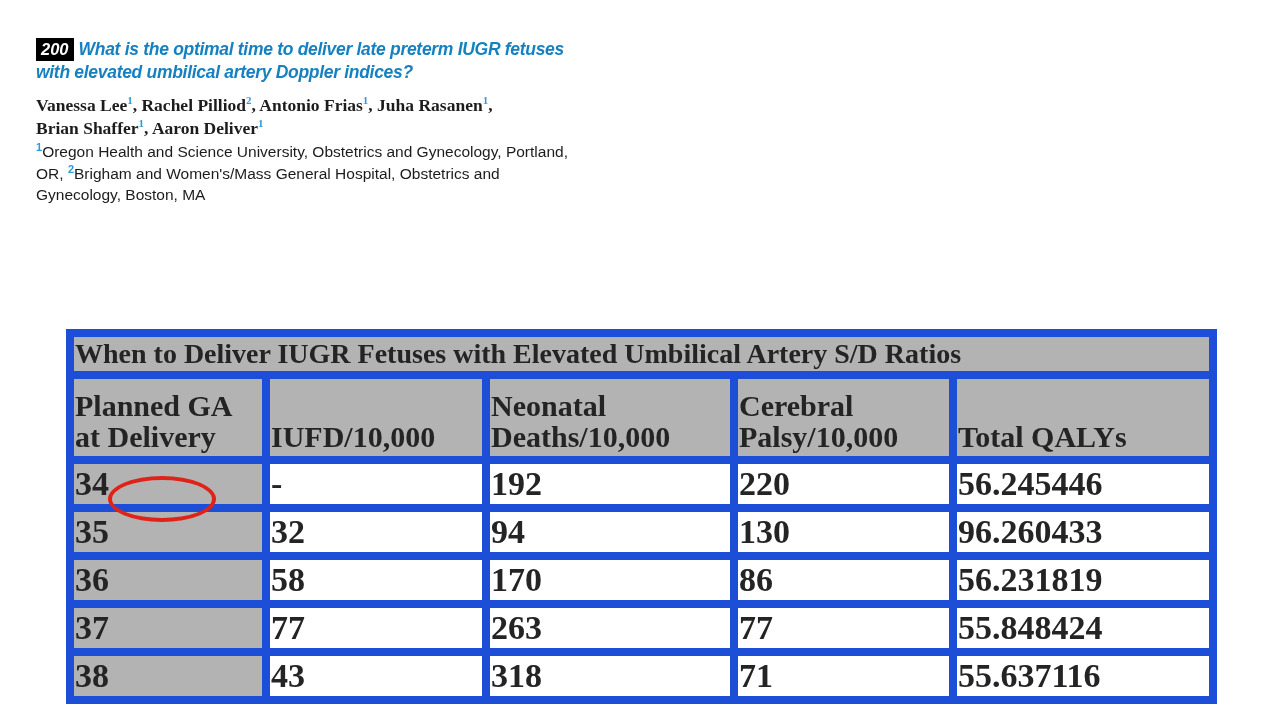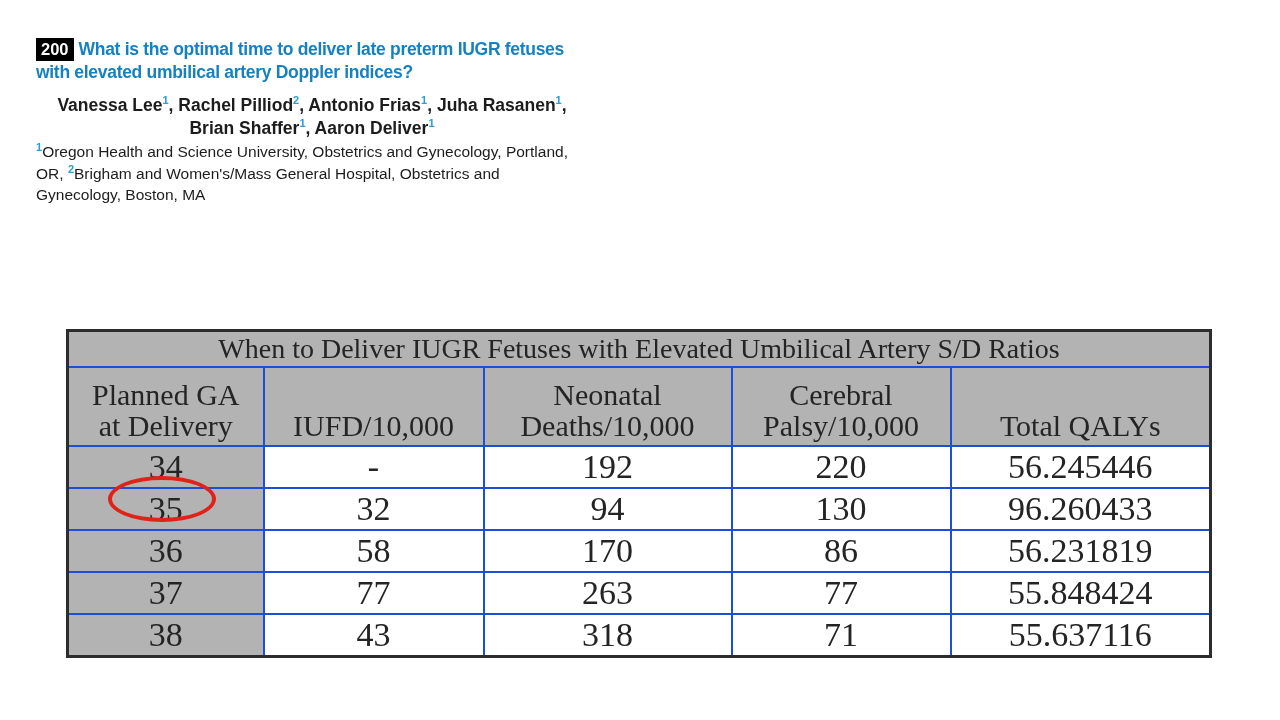--- a/index.html
+++ b/index.html
@@ -17,39 +17,39 @@
     left: 36px; top: 38px;
     width: 552px;
   }
   .abs-title {
     font-family: "Liberation Sans", sans-serif;
     font-weight: bold;
     font-size: 17.5px;
     line-height: 23px;
     letter-spacing: -0.3px;
     color: var(--title-blue);
+    font-style: italic;
   }
   .abs-number {
     display: inline-block;
     background: #000000;
     color: #ffffff;
     font-size: 16.5px;
     line-height: 20px;
     padding: 1px 5px 2px 5px;
     margin-right: 5px;
     letter-spacing: 0;
   }
   .authors {
     margin-top: 10px;
-    font-family: Liberation Sans, sans-serif;
+    font-family: Liberation Serif, serif;
     font-weight: 600;
     font-size: 17.5px;
     line-height: 22.5px;
     color: #1c1c1c;
-    text-align: center;
   }
   sup {
     font-size: 11px;
     line-height: 0;
   }
   .authors sup, .affiliations sup {
     color: var(--sup-blue);
     font-weight: 600;
   }
   .affiliations {
@@ -68,23 +68,24 @@
     filter: blur(0.3px);
   }
   table.results {
     border-collapse: collapse;
     table-layout: fixed;
     width: 1143px;
     font-family: "Liberation Serif", serif;
     color: #242424;
   }
   table.results th, table.results td {
-    border: 2px solid #1d4ed8;
-    text-align: center;
+    border: 8px solid #1d4ed8;
+    text-align: left;
     overflow: hidden;
+    font-weight: bold;
   }
   table.results { border: 3px solid #2d2d2d; }
   th.ttl {
     height: 32px;
     font-weight: normal;
     font-size: 28px;
     background: var(--table-gray);
   }
   th.hdr {
     height: 72px;

